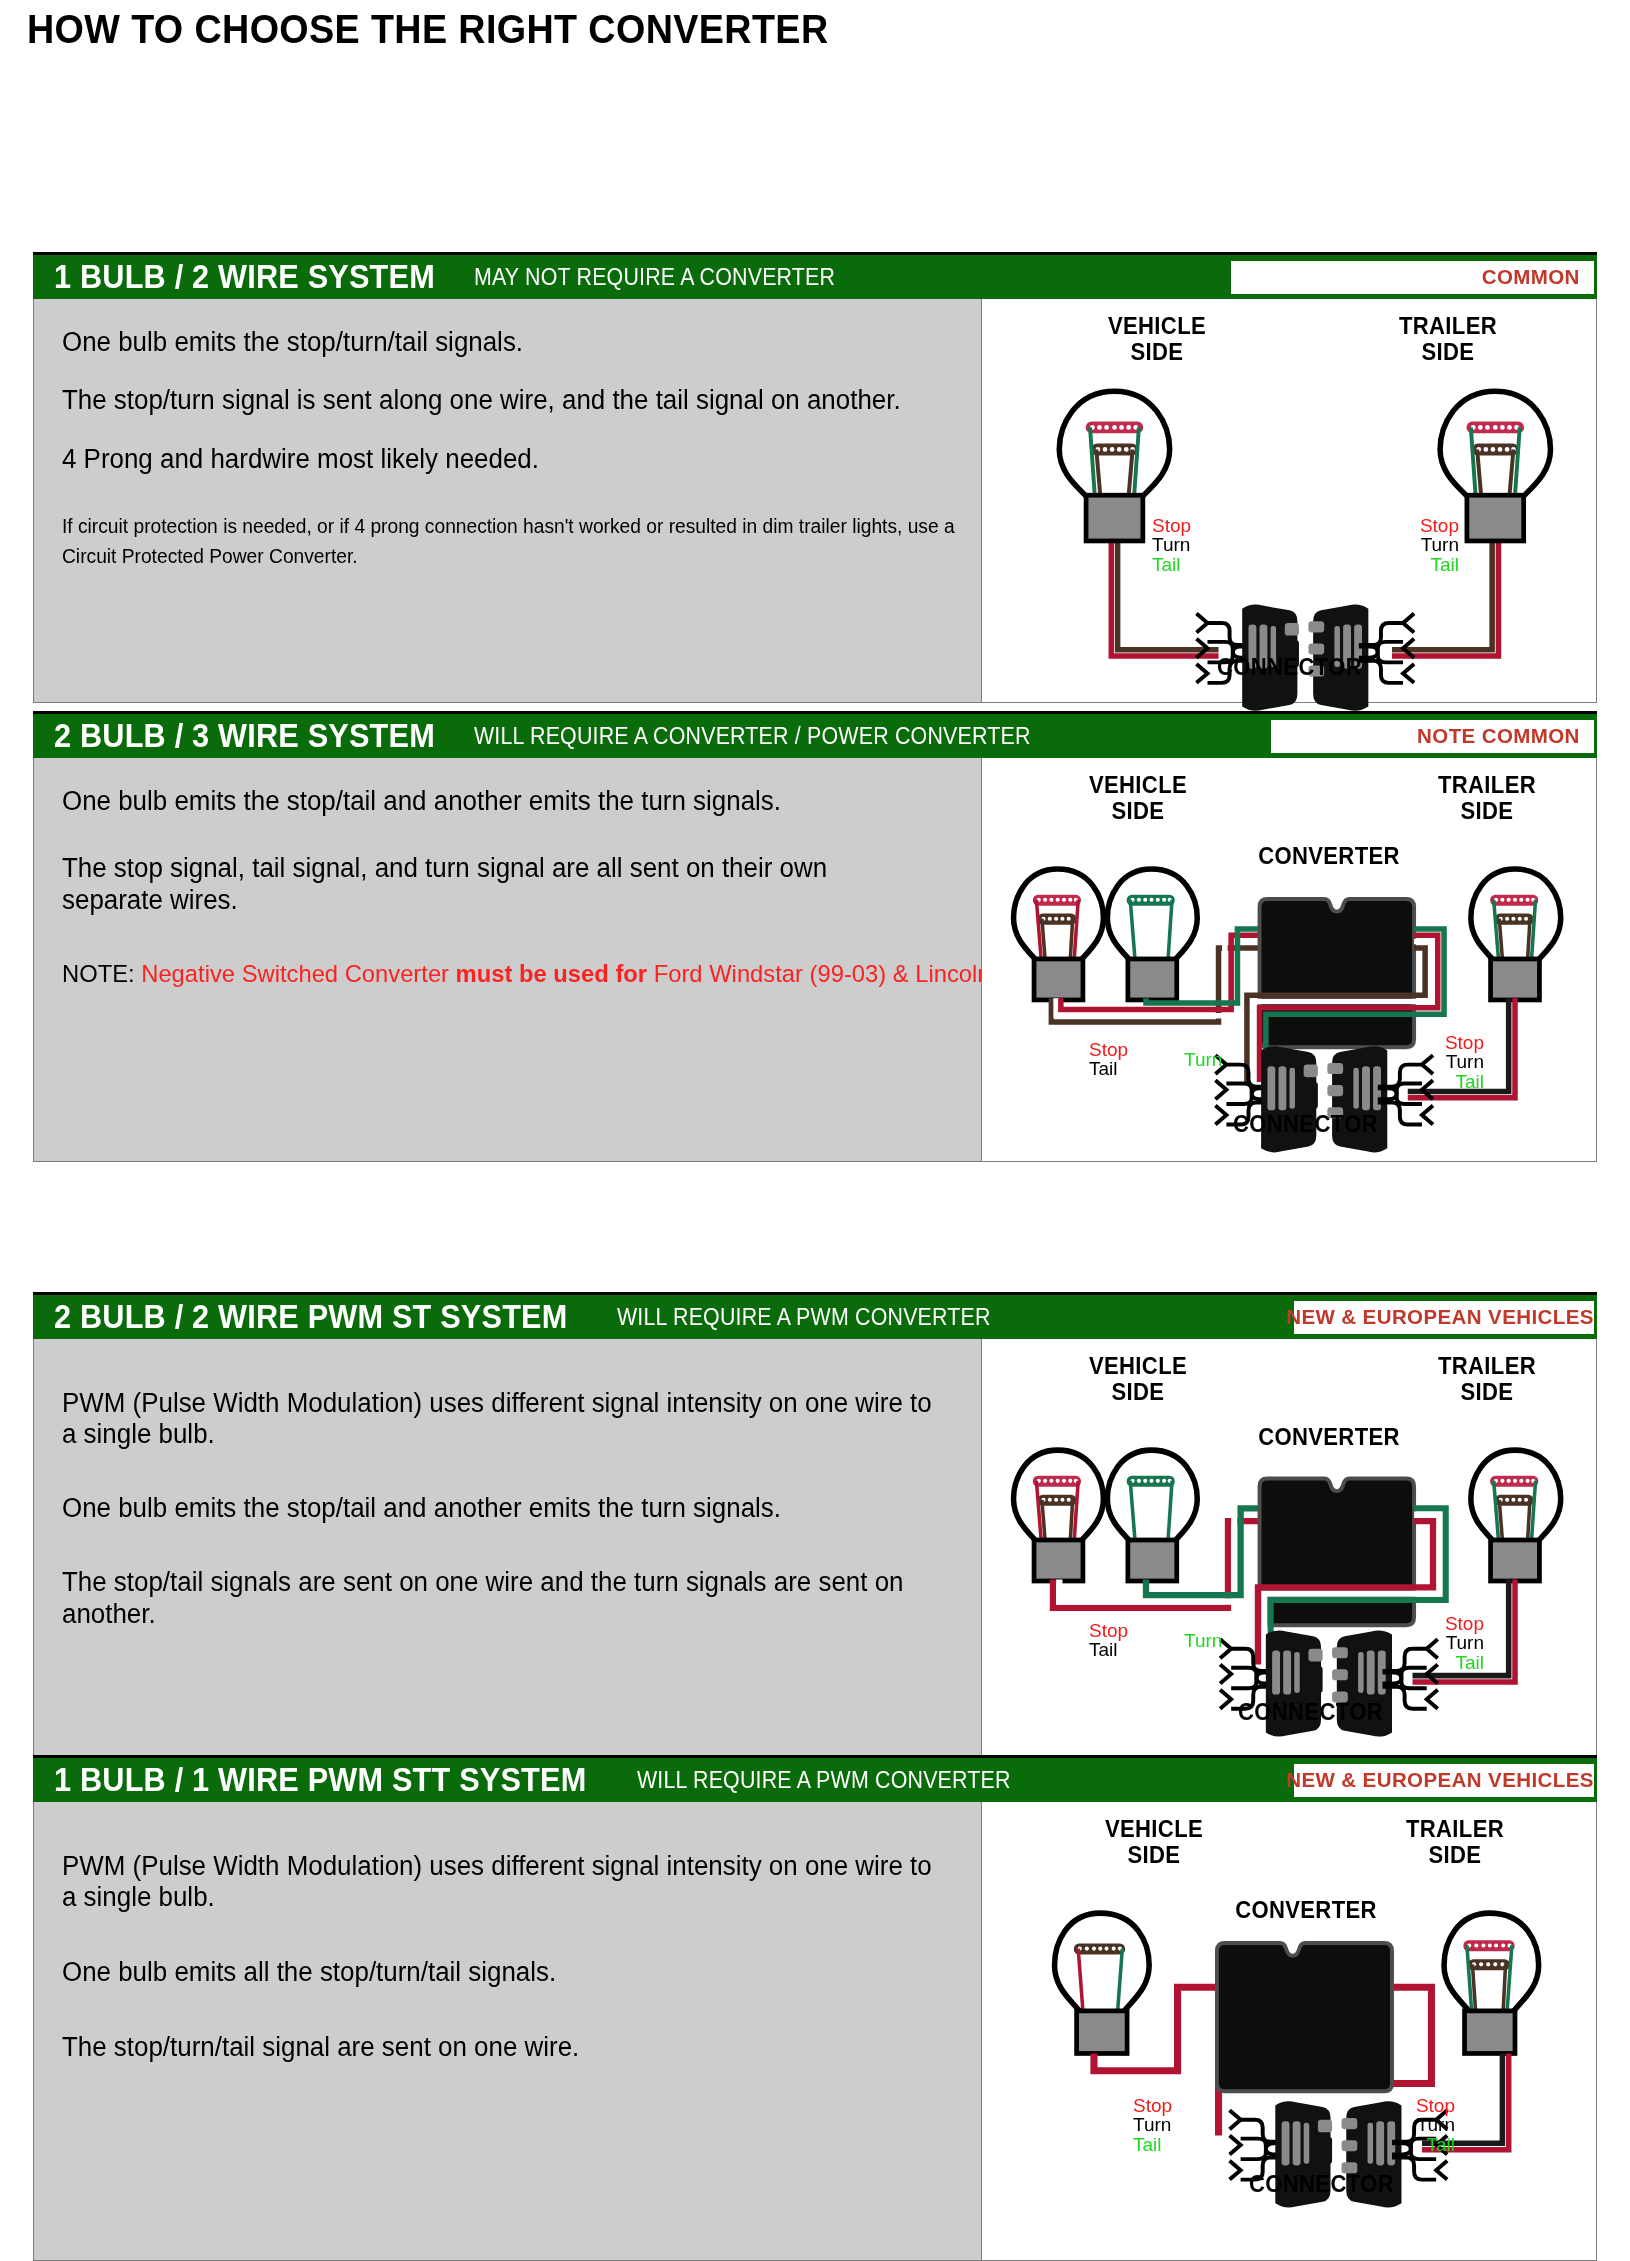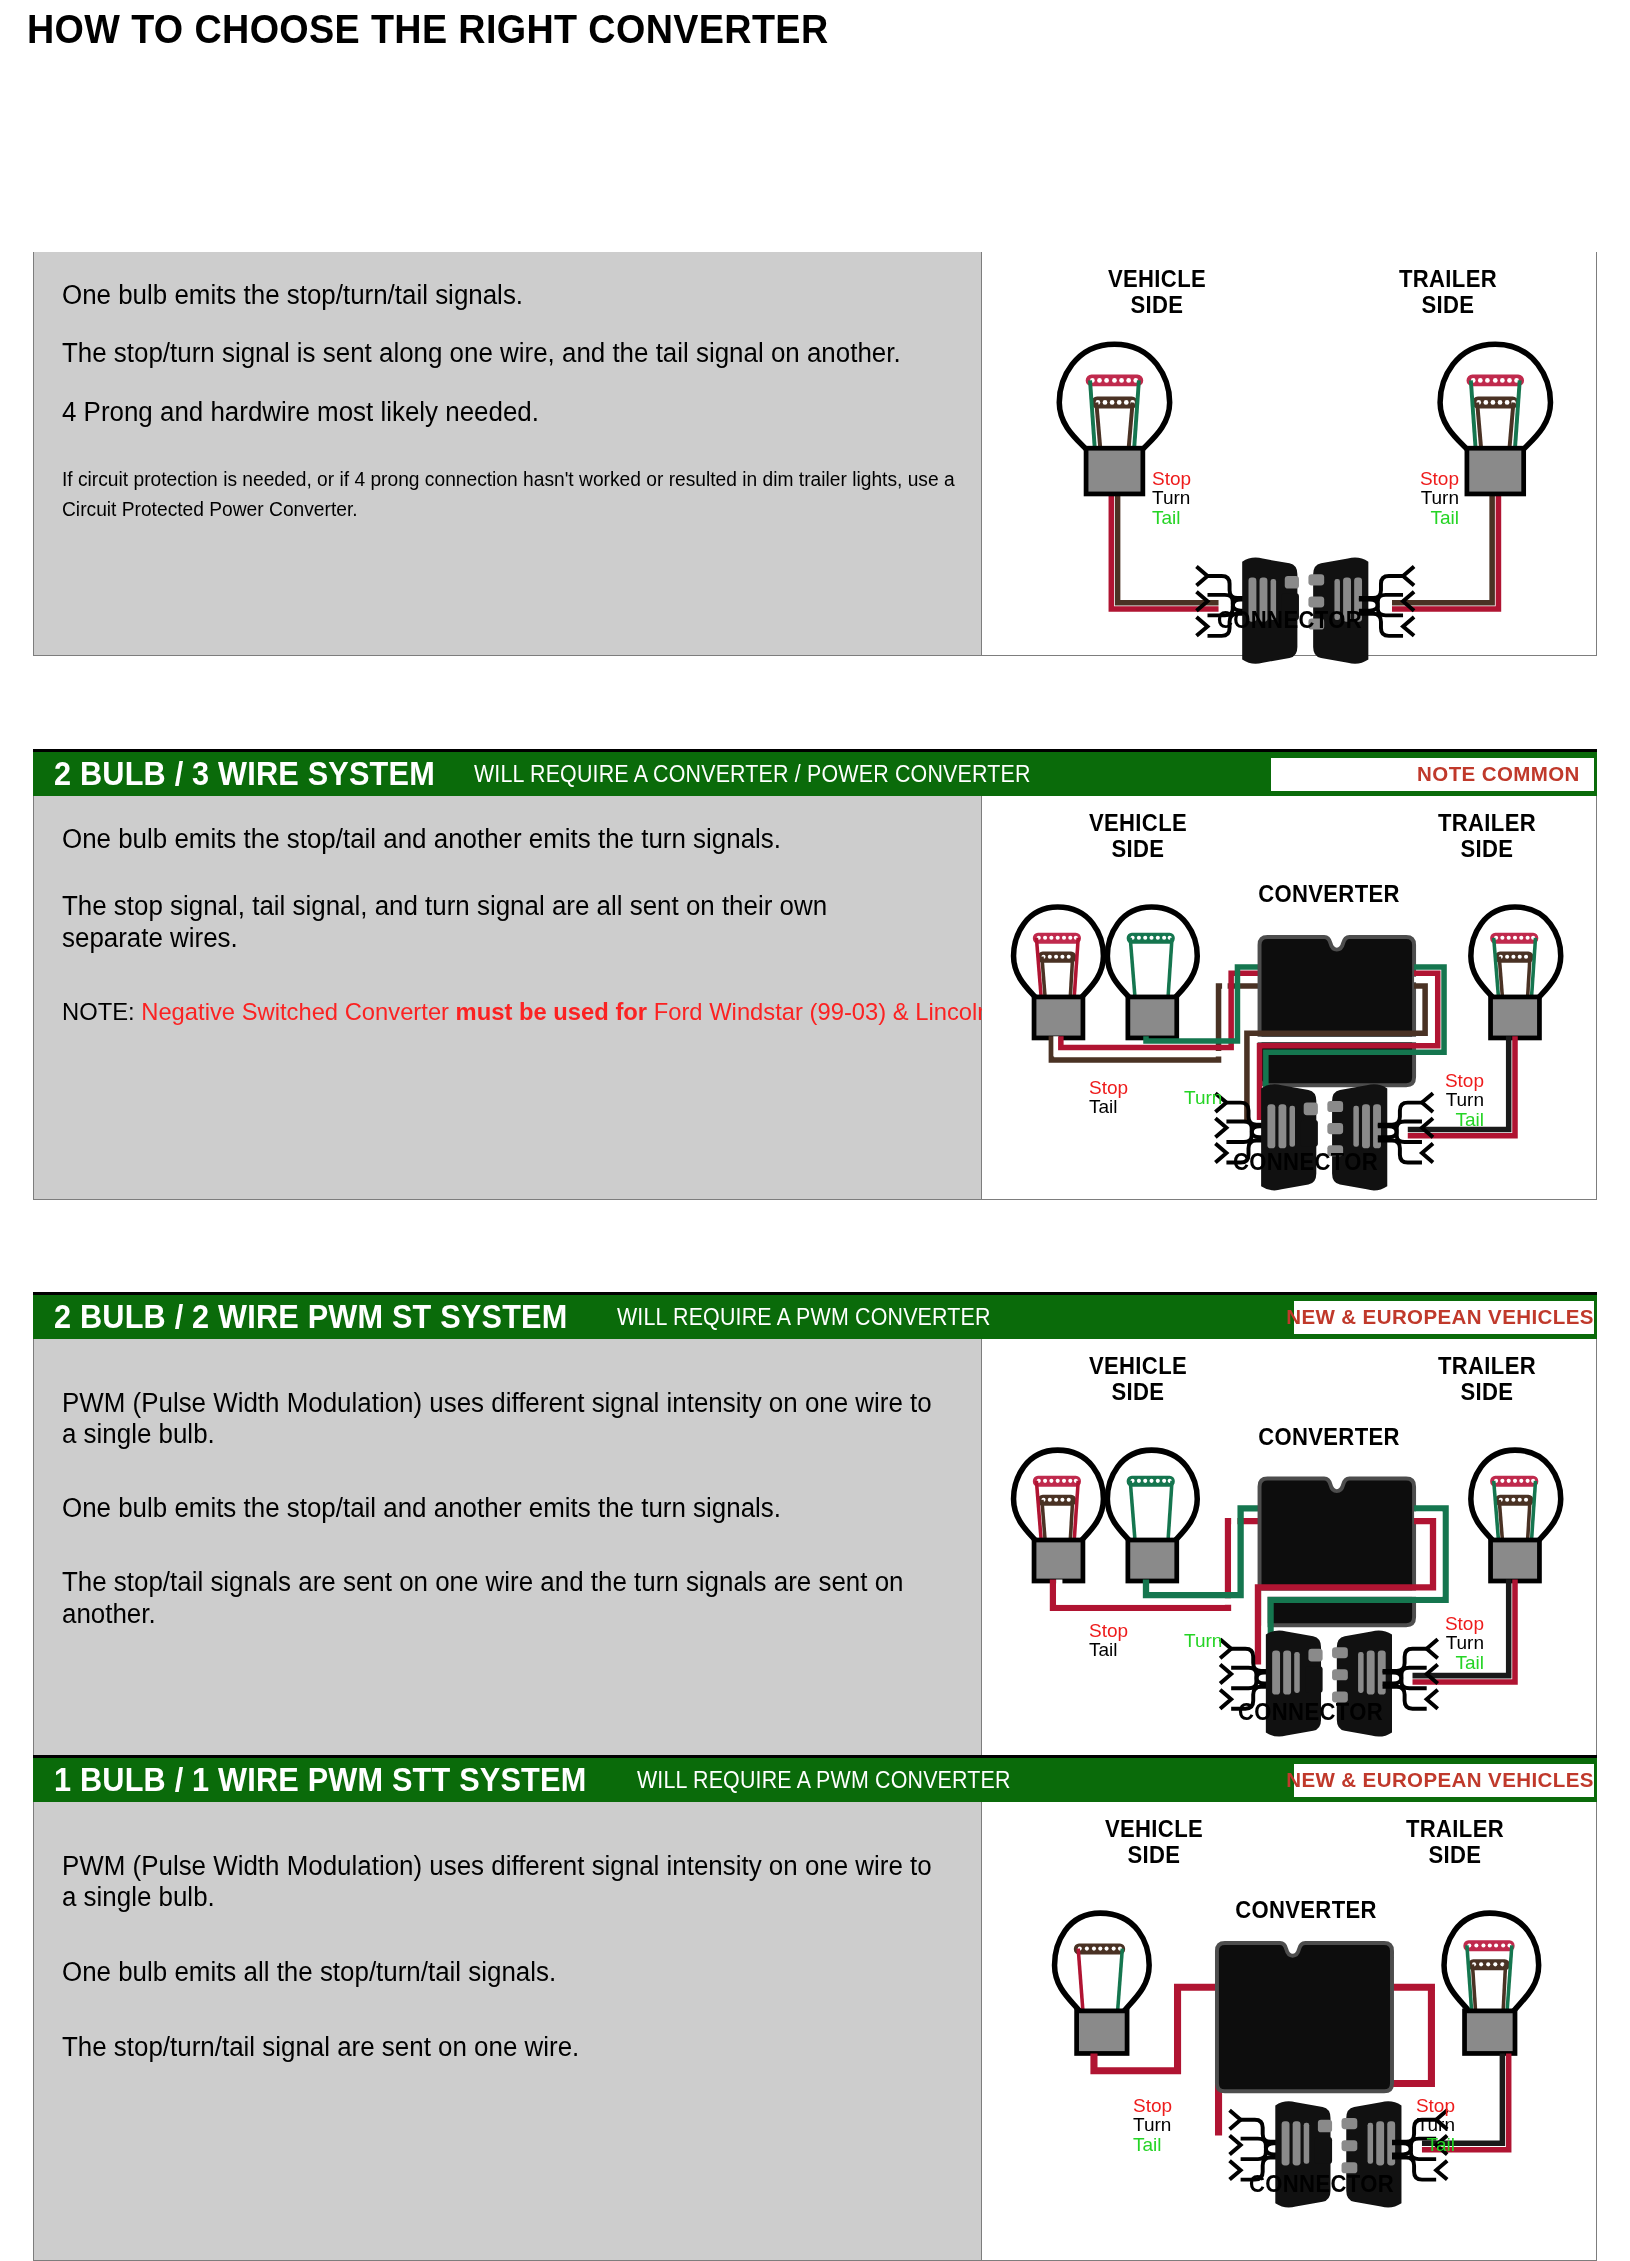--- a/index.html
+++ b/index.html
@@ -115,20 +115,27 @@
   svg{display:block;}
 </style>
 </head>
 <body>
 
 <div class="page">
 
   <div class="doc-title">HOW TO CHOOSE THE RIGHT CONVERTER</div>
 
   <div class="section" id="s1" style="top:252px;">
+    <div class="sec-head">
+      <span class="sec-title">1 BULB / 2 WIRE SYSTEM</span>
+      <span class="sec-sub">MAY NOT REQUIRE A CONVERTER</span>
+      <span class="badge right" style="width:363px;">
+        <span class="badge-text">COMMON</span>
+      </span>
+    </div>
     <div class="sec-body">
       <div class="body-text" style="min-height:404px;">
         <p class="para">One bulb emits the stop/turn/tail signals.</p>
         <p class="para" style="width:939px;">The stop/turn signal is sent along one wire, and the tail signal on another.</p>
         <p class="para">4 Prong and hardwire most likely needed.</p>
         <p class="para small" style="width:939px;margin-top:36px;">If circuit protection is needed, or if 4 prong connection hasn't worked or resulted in dim trailer lights, use a Circuit Protected Power Converter.</p>
       </div>
       <div class="body-diagram">
         <div class="dlabel" style="left:96px;top:14px;width:158px;">
           <span>VEHICLE</span><br>
@@ -245,21 +252,21 @@
         <div class="sig ralign" style="left:414px;top:217px;width:63px;">
           <span class="s-stop">Stop</span>
           <span class="s-turn">Turn</span>
           <span class="s-tail">Tail</span>
         </div>
         <div class="dlabel" style="left:213px;top:355px;width:189px;">CONNECTOR</div>
       </div>
     </div>
   </div>
 
-  <div class="section" id="s2" style="top:749px;">
+  <div class="section" id="s2" style="top:711px;">
     <div class="sec-head">
       <span class="sec-title">2 BULB / 3 WIRE SYSTEM</span>
       <span class="sec-sub">WILL REQUIRE A CONVERTER / POWER CONVERTER</span>
       <span class="badge right" style="width:323px;">
         <span class="badge-text">NOTE COMMON</span>
       </span>
     </div>
     <div class="sec-body">
       <div class="body-text" style="min-height:404px;">
         <p class="para" style="width:907px;">One bulb emits the stop/tail and another emits the turn signals.</p>

